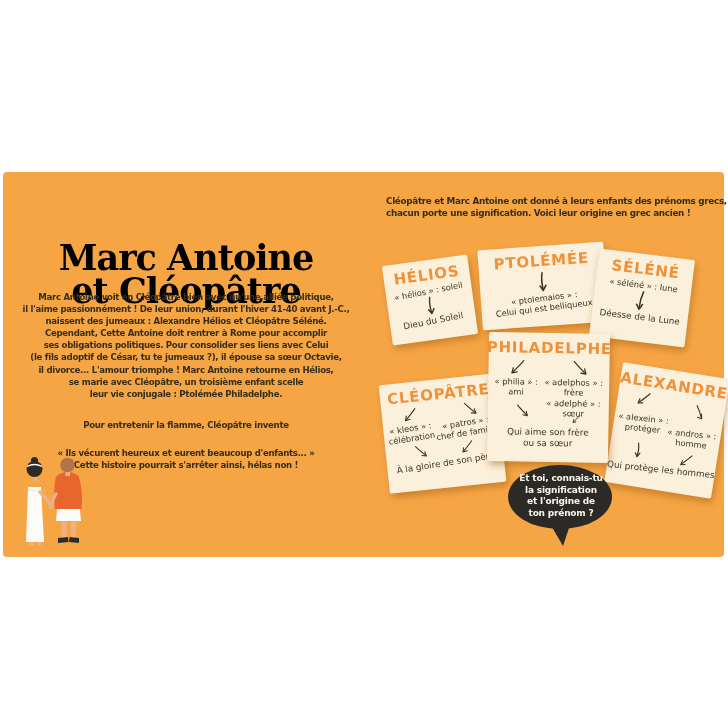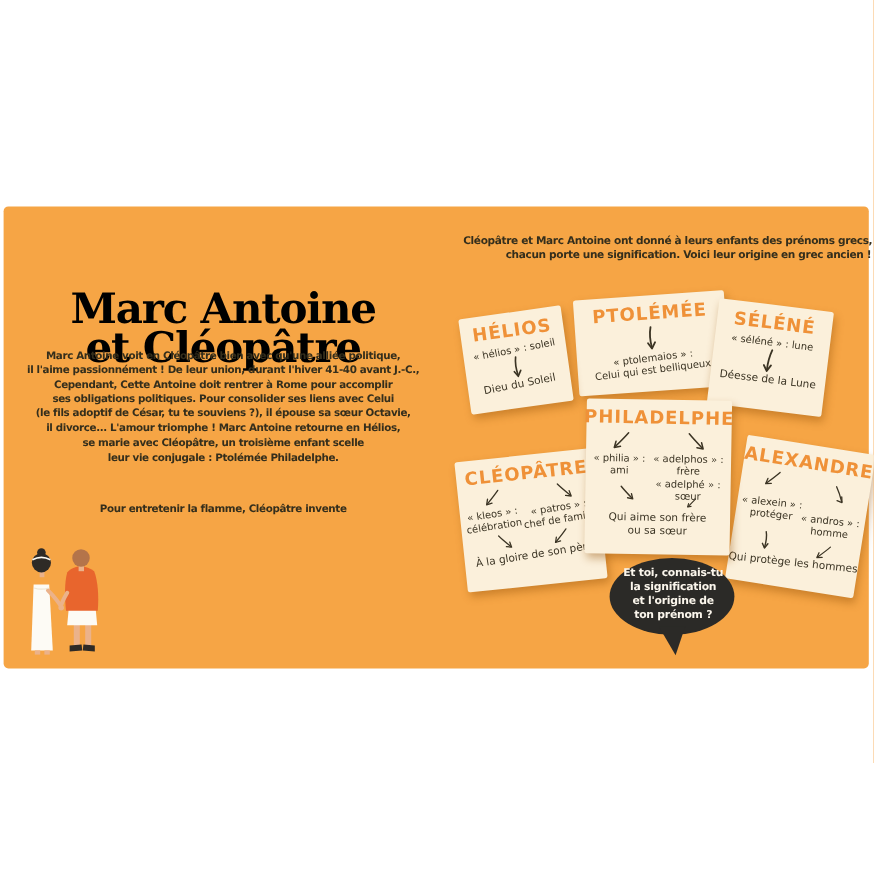--- a/index.html
+++ b/index.html
@@ -21,21 +21,21 @@
     position:absolute;width:344px;left:11px;text-align:center;
     color:#342E1C;font-size:8.6px;font-weight:bold;letter-spacing:-0.3px;
   }
   .storyblock .tline{white-space:nowrap;line-height:12.1px;}
   #story{top:119px;}
   #para2{top:247px;}
   #para3{top:275px;}
   .couple{position:absolute;left:11px;top:282px;}
   
   .intro{
-    position:absolute;left:383px;top:23px;width:340px;text-align:right;
+    position:absolute;left:383px;top:23px;width:340px;text-align:left;
     color:#342E1C;font-size:8.8px;font-weight:bold;letter-spacing:-0.3px;
   }
   .intro .tline{white-space:nowrap;line-height:12px;}
   .card{
     position:absolute;background:#FBF0DB;border-radius:2px;
     box-shadow:2px 4px 7px rgba(150,85,10,0.45);
     display:flex;flex-direction:column;align-items:center;
     padding:7px 3px 4px 3px;box-sizing:border-box;
     color:#3B3424;font-size:8.3px;line-height:1.25;text-align:center;
   }
@@ -68,32 +68,37 @@
 <div class="page">
 
   <h1 class="title">
     <div>Marc Antoine</div>
     <div>et Cléopâtre</div>
   </h1>
 
   <div id="story" class="storyblock">
     <div class="tline">Marc Antoine voit en Cléopâtre bien avec qu'une alliée politique,</div>
     <div class="tline">il l'aime passionnément ! De leur union, durant l'hiver 41-40 avant J.-C.,</div>
+    <div class="tline">naissent des jumeaux : Alexandre Hélios et Cléopâtre Séléné.</div>
     <div class="tline">Cependant, Cette Antoine doit rentrer à Rome pour accomplir</div>
     <div class="tline">ses obligations politiques. Pour consolider ses liens avec Celui</div>
-    <div class="tline">(le fils adoptif de César, tu te souviens ?), il épouse sa sœur Octavie,</div>
+    <div class="tline">(le fils adoptif de César, tu te jumeaux ?), il épouse sa sœur Octavie,</div>
     <div class="tline">il divorce... L'amour triomphe ! Marc Antoine retourne en Hélios,</div>
     <div class="tline">se marie avec Cléopâtre, un troisième enfant scelle</div>
     <div class="tline">leur vie conjugale : Ptolémée Philadelphe.</div>
   </div>
 
   <div id="para2" class="storyblock">
     <div class="tline">Pour entretenir la flamme, Cléopâtre invente</div>
   </div>
 
+  <div id="para3" class="storyblock">
+    <div class="tline">« Ils vécurent heureux et eurent beaucoup d'enfants... »</div>
+    <div class="tline">Cette histoire pourrait s'arrêter ainsi, hélas non !</div>
+  </div>
 
   <svg class="couple" width="80" height="92" viewBox="0 0 80 92">
 
     <path d="M14,33 L27,33 L30,88 L12,88 Z" fill="#FDFBF5"></path>
     <rect x="19" y="21" width="4" height="6" fill="#EBB28A"></rect>
     <circle cx="20.5" cy="6.5" r="3.6" fill="#2E2A26"></circle>
     <circle cx="20.5" cy="15" r="8" fill="#2E2A26"></circle>
     <path d="M13,12.5 Q20.5,8.5 28,12.5" stroke="#FDFBF5" stroke-width="1.4" fill="none"></path>
     <path d="M26,38 C31,43 35,48 37.5,52.5" stroke="#EBB28A" stroke-width="3.4" fill="none" stroke-linecap="round"></path>
     <path d="M14.5,36 Q20.5,38 26.5,36" stroke="#EDE6D6" stroke-width="1" fill="none"></path>

